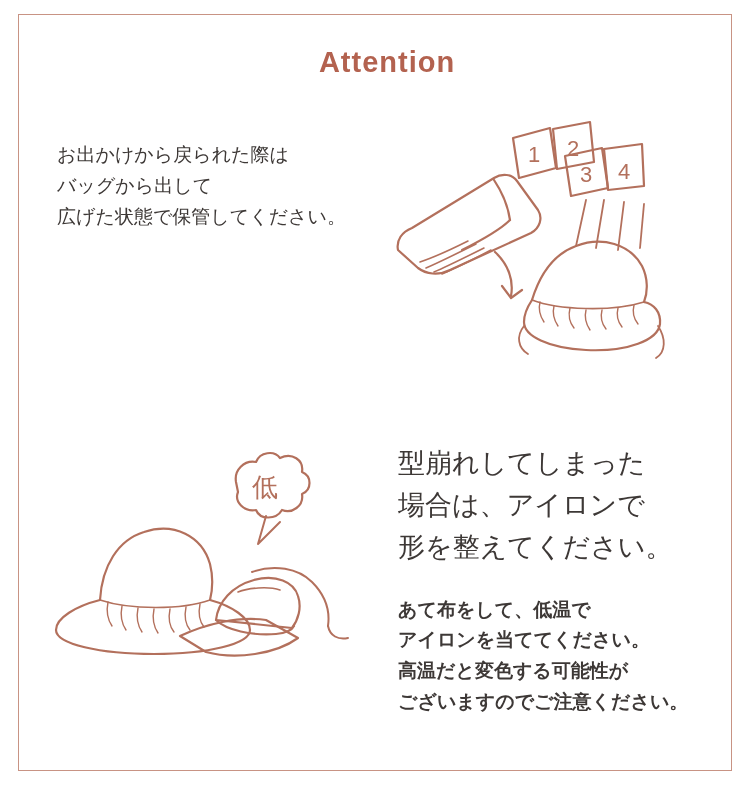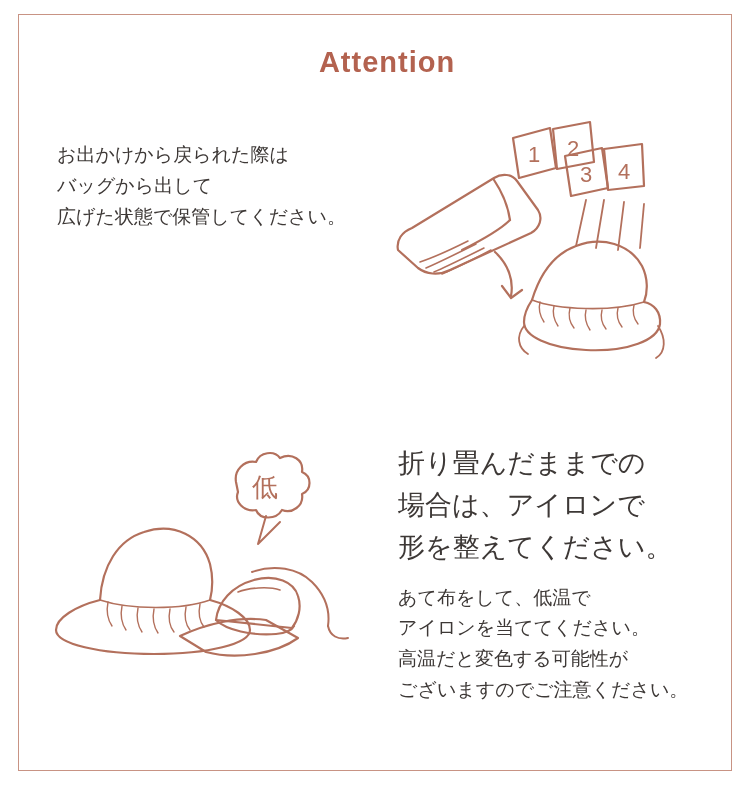--- a/index.html
+++ b/index.html
@@ -51,21 +51,21 @@
   }
   .sub {
     font-size: 19px;
     line-height: 1.62;
     color: #3d3836;
     white-space: pre-line;
     margin-top: 12px;
   }
   #block-storage { left: 57px; top: 128px; width: 330px; }
   #block-iron    { left: 398px; top: 443px; width: 320px; }
-  #block-iron .sub { margin-top: 14px; }
+  #block-iron .sub { margin-top: 26px; font-weight: bold; }
 
   
   .illus { position: absolute; }
   #illus-fold { left: 390px; top: 100px; width: 330px; height: 300px; }
   #illus-iron { left: 30px; top: 440px; width: 360px; height: 250px; }
   .illus svg { display: block; }
 </style>
 </head>
 <body>
 
@@ -148,21 +148,21 @@
 
       <path d="M186 180 C188 162 202 146 224 140 C246 134 264 142 268 156 C272 168 268 180 262 188 Z"></path>
       <path d="M186 180 C196 190 222 196 246 194 C256 193 262 190 264 186"></path>
       <path d="M208 152 C218 148 238 146 250 150" stroke-width="1.6"></path>
       <path d="M222 132 C244 124 268 128 282 142 C296 156 300 172 298 186" stroke-width="2"></path>
       <path d="M298 186 C300 196 308 200 318 198" stroke-width="2"></path>
     </svg>
   </div>
 
   <div class="block" id="block-iron">
-    <div class="head">折り畳んだままでの
+    <div class="head">型崩れしてしまった
 場合は、アイロンで
 形を整えてください。</div>
     <div class="sub">あて布をして、低温で
 アイロンを当ててください。
 高温だと変色する可能性が
 ございますのでご注意ください。</div>
   </div>
 
 </div>
 

